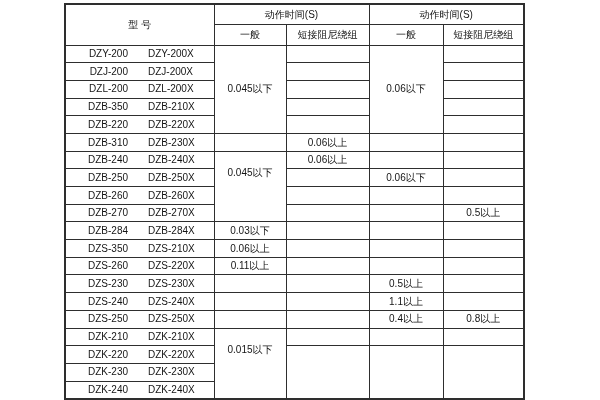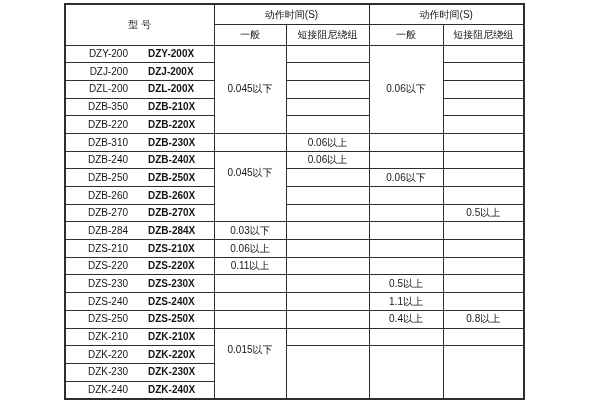--- a/index.html
+++ b/index.html
@@ -24,21 +24,21 @@
   }
   thead tr.h1 { height:20px; }
   thead tr.h2 { height:21px; }
   tbody tr { height:17.7px;margin-top:42px; }
 
   td.v-high { vertical-align:top; padding-top:15px; }
 
   td.model { padding:0 2px; }
   .model-pair { display:flex; align-items:center; justify-content:flex-start; }
   .m1 { width:60px; text-align:right; }
-  .m2 { margin-left:20px; text-align:right;font-weight:bold; }
+  .m2 { margin-left:20px; text-align:right; }
 </style>
 </head>
 <body>
 
 <div class="page">
   <table class="spec">
     <colgroup>
       <col style="width:149px">
         <col style="width:72px">
         <col style="width:83px">
@@ -176,33 +176,33 @@
             </div>
           </td>
         <td>0.03以下</td>
         <td></td>
         <td></td>
         <td></td>
       </tr>
       <tr>
         <td class="model">
             <div class="model-pair">
-              <span class="m1">DZS-210</span>
+              <span class="m1">DZS-350</span>
               <span class="m2">DZS-210X</span>
             </div>
           </td>
         <td>0.06以上</td>
         <td></td>
         <td></td>
         <td></td>
       </tr>
       <tr>
         <td class="model">
             <div class="model-pair">
-              <span class="m1">DZS-220</span>
+              <span class="m1">DZS-260</span>
               <span class="m2">DZS-220X</span>
             </div>
           </td>
         <td>0.11以上</td>
         <td></td>
         <td></td>
         <td></td>
       </tr>
       <tr>
         <td class="model">

